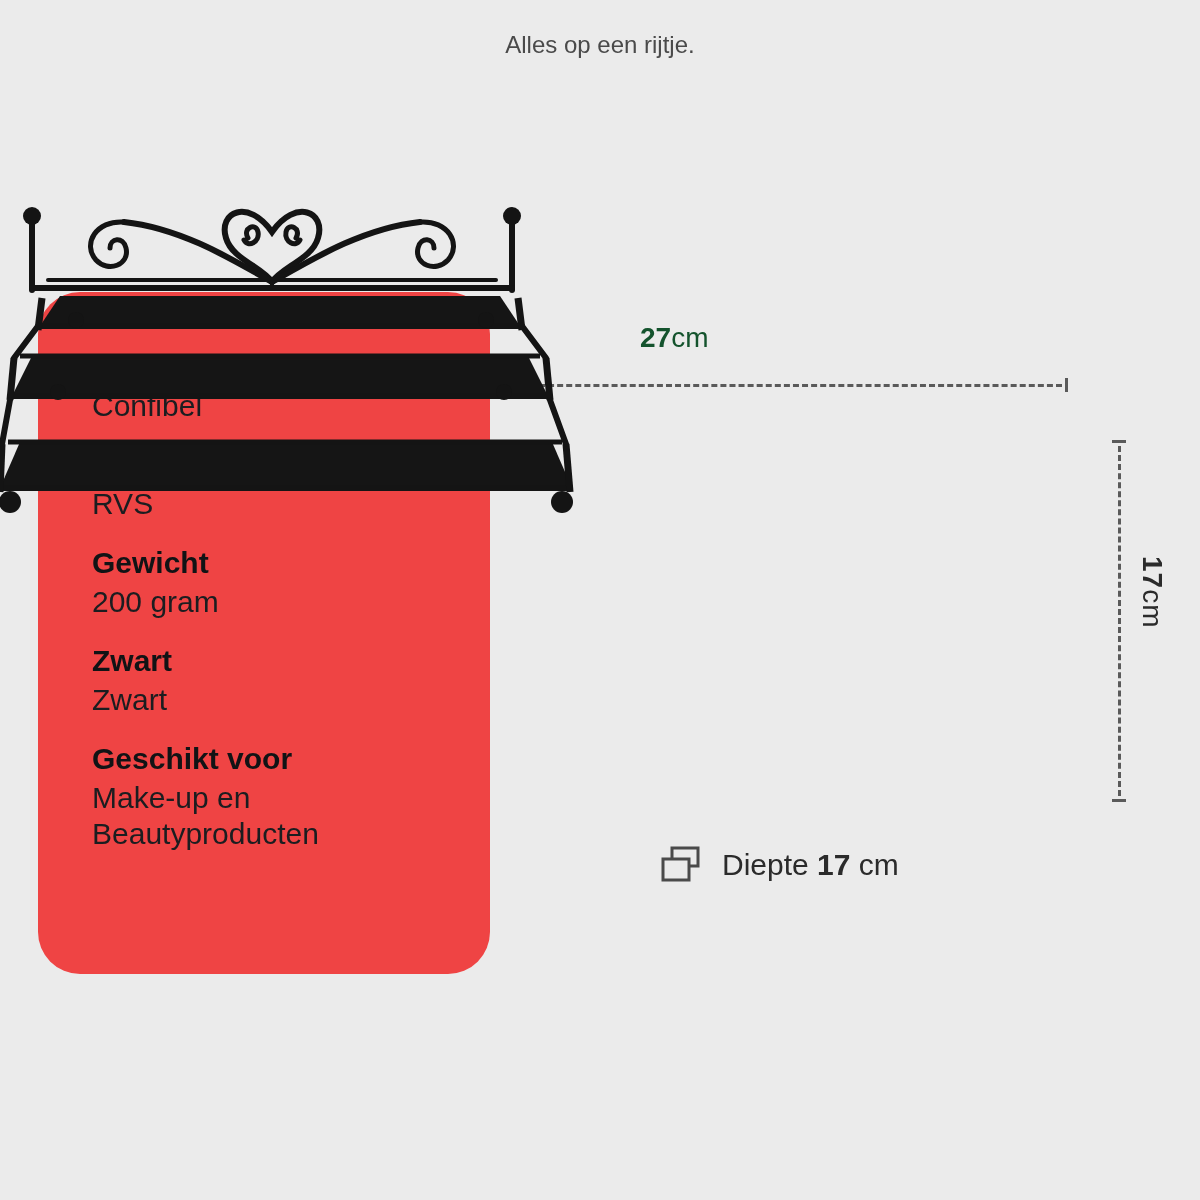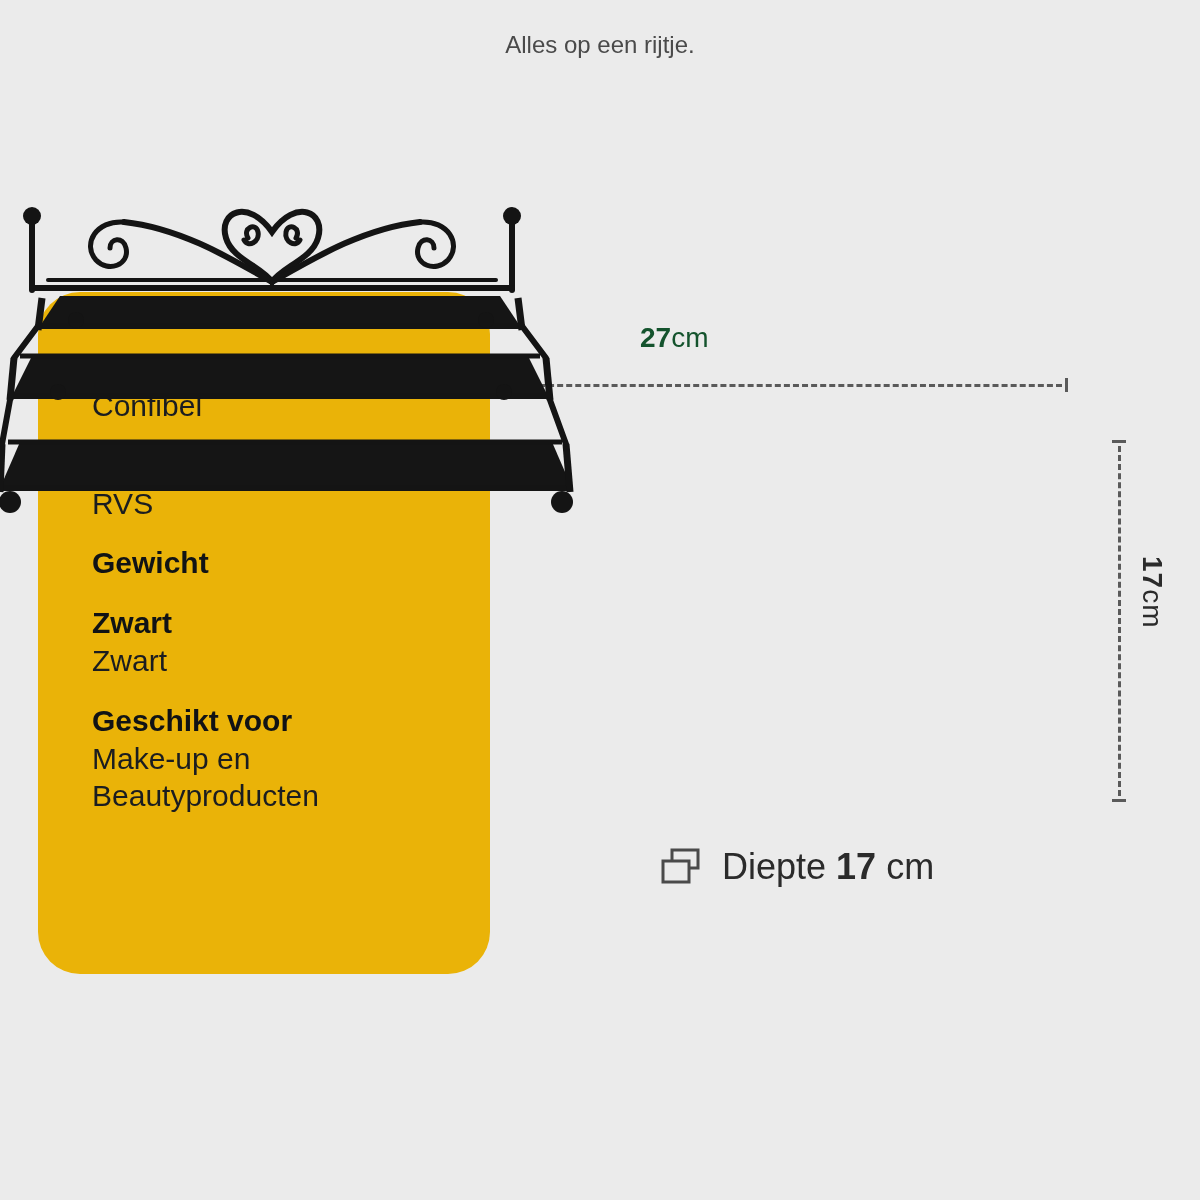--- a/index.html
+++ b/index.html
@@ -39,21 +39,21 @@
     margin: 6px 0 0 0;
   }
 
   
   .spec-card {
     position: absolute;
     left: 38px;
     top: 292px;
     width: 452px;
     height: 682px;
-    background: #eab308;
+    background: #ef4444;
     border-radius: 42px;
     box-sizing: border-box;
     padding: 56px 48px 0 54px;
   }
   .spec-item {
     margin-bottom: 22px;
   }
   .spec-item:last-child { margin-bottom: 0; }
   .spec-label {
     font-size: 30px;
@@ -151,21 +151,21 @@
     display: flex;
     align-items: center;
     gap: 18px;
   }
   .depth-icon {
     width: 44px;
     height: 38px;
     position: relative;
   }
   .depth-text {
-    font-size: 36px;
+    font-size: 30px;
     color: #2b2b2b;
     font-weight: normal;
   }
   .depth-text b { font-weight: bold; }
 
   .product-svg {
     position: absolute;
     left: 0;
     top: 120px;
   }
@@ -184,20 +184,21 @@
     <div class="spec-value">Confibel</div>
   </div>
 
   <div class="spec-item">
     <div class="spec-label">Materiaal</div>
     <div class="spec-value">RVS</div>
   </div>
 
   <div class="spec-item">
     <div class="spec-label">Gewicht</div>
+    <div class="spec-value">200 gram</div>
   </div>
 
   <div class="spec-item">
     <div class="spec-label">Zwart</div>
     <div class="spec-value">Zwart</div>
   </div>
 
   <div class="spec-item">
     <div class="spec-label">Geschikt voor</div>
     <div class="spec-value">Make-up en

